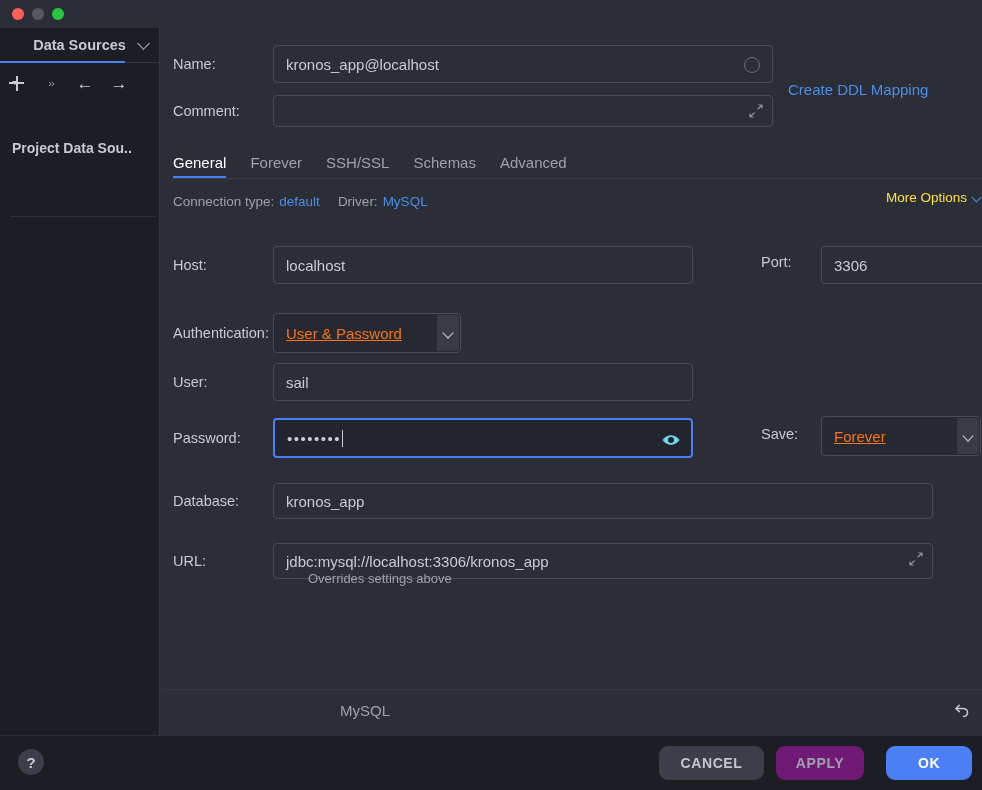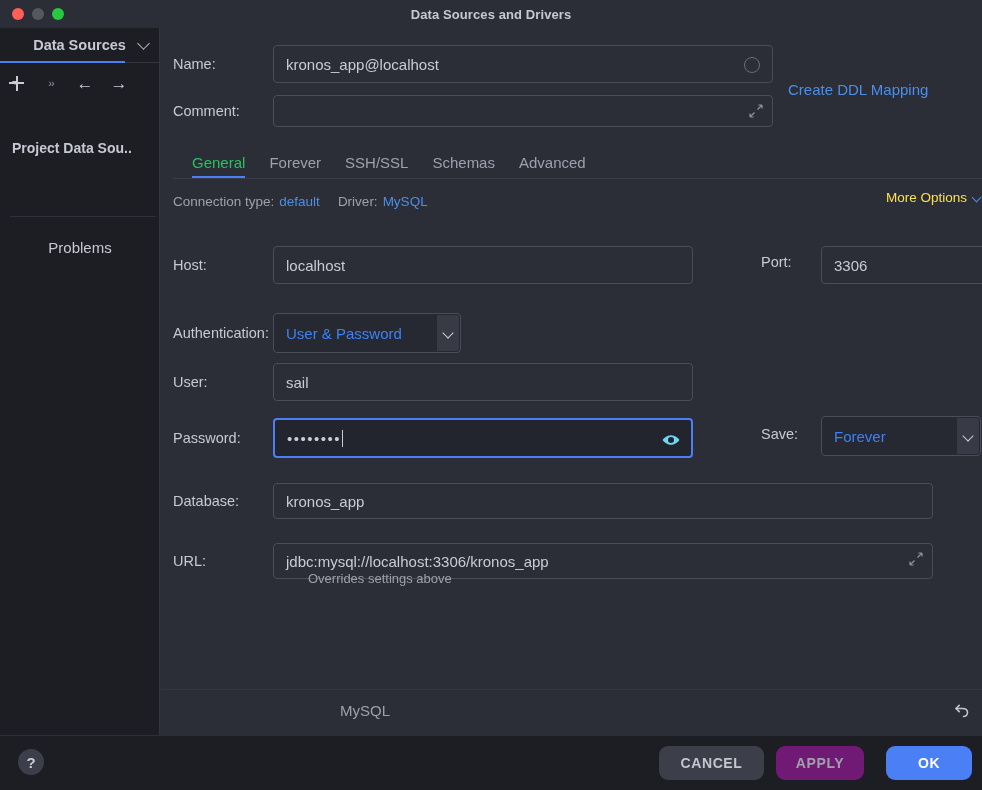--- a/index.html
+++ b/index.html
@@ -169,21 +169,21 @@
   
   .tabs {
     position: absolute; left: 12px; top: 118px; width: 809px; height: 32px;
     display: flex; align-items: flex-end; gap: 0;
   }
   .tab {
     padding: 0 12px 7px 12px; color: #9ea1ab; font-size: 15px;
     position: relative; cursor: pointer;
   }
   .tab:first-child { padding-left: 0; }
-  .tab.active { color: #22c55e; margin-left: 19px; }
+  .tab.active { color: #ffffff; }
   .tab.active::after {
     content: ""; position: absolute; left: 0; right: 12px; bottom: 0;
     height: 2px; background: #4b7ff5;
   }
   .tabs-line {
     position: absolute; left: 12px; top: 150px; width: 809px; height: 1px;
     background: #3a3d48;
   }
 
   .meta-row {
@@ -214,21 +214,21 @@
 
   
   .auth-row { left: 12px; top: 285px; }
   .select {
     position: relative; height: 40px;
     background: #272932;
     border: 1px solid #4a4d59;
     border-radius: 4px;
     display: flex; align-items: center;
     padding: 0 30px 0 12px;
-    color: #3b82f6; font-size: 15px;
+    color: #f97316; font-size: 15px; text-decoration: underline;
   }
   .select .sel-btn {
     position: absolute; right: 1px; top: 1px; bottom: 1px; width: 22px;
     background: #383b45;
     border-radius: 0 3px 3px 0;
     display: flex; align-items: center; justify-content: center;
   }
   .sel-chev { position: relative; width: 11px; height: 11px; }
   .sel-chev::before {
     content: ""; position: absolute; left: 1px; top: 1px;
@@ -321,21 +321,20 @@
 <body>
 
 <div id="app">
 
   <div class="titlebar">
     <div class="traffic">
       <div class="dot red"></div>
       <div class="dot yellow"></div>
       <div class="dot green"></div>
     </div>
-    <div class="title-text">Data Sources and Drivers</div>
   </div>
 
   <div class="sidebar">
     <div class="ds-tab">
       <div class="ds-tab-label">Data Sources</div>
       <div class="chev-down"></div>
     </div>
     <div class="ds-tab-underline"></div>
     <div class="ds-tab-underline-rest"></div>
 
@@ -354,23 +353,20 @@
         <span class="tb-arrow">→</span>
       </div>
     </div>
 
     <div class="sb-group">
       <div class="sb-group-label">Project Data Sou..</div>
     </div>
 
 
     <div class="sb-sep"></div>
-    <div class="sb-problems">
-      <div class="sb-problems-label">Problems</div>
-    </div>
   </div>
 
   <div class="main">
 
     <div class="row name-row">
       <div class="lbl label-col">Name:</div>
       <div class="field name-field">
         <span>kronos_app@localhost</span>
         <span class="name-circle"></span>
       </div>

